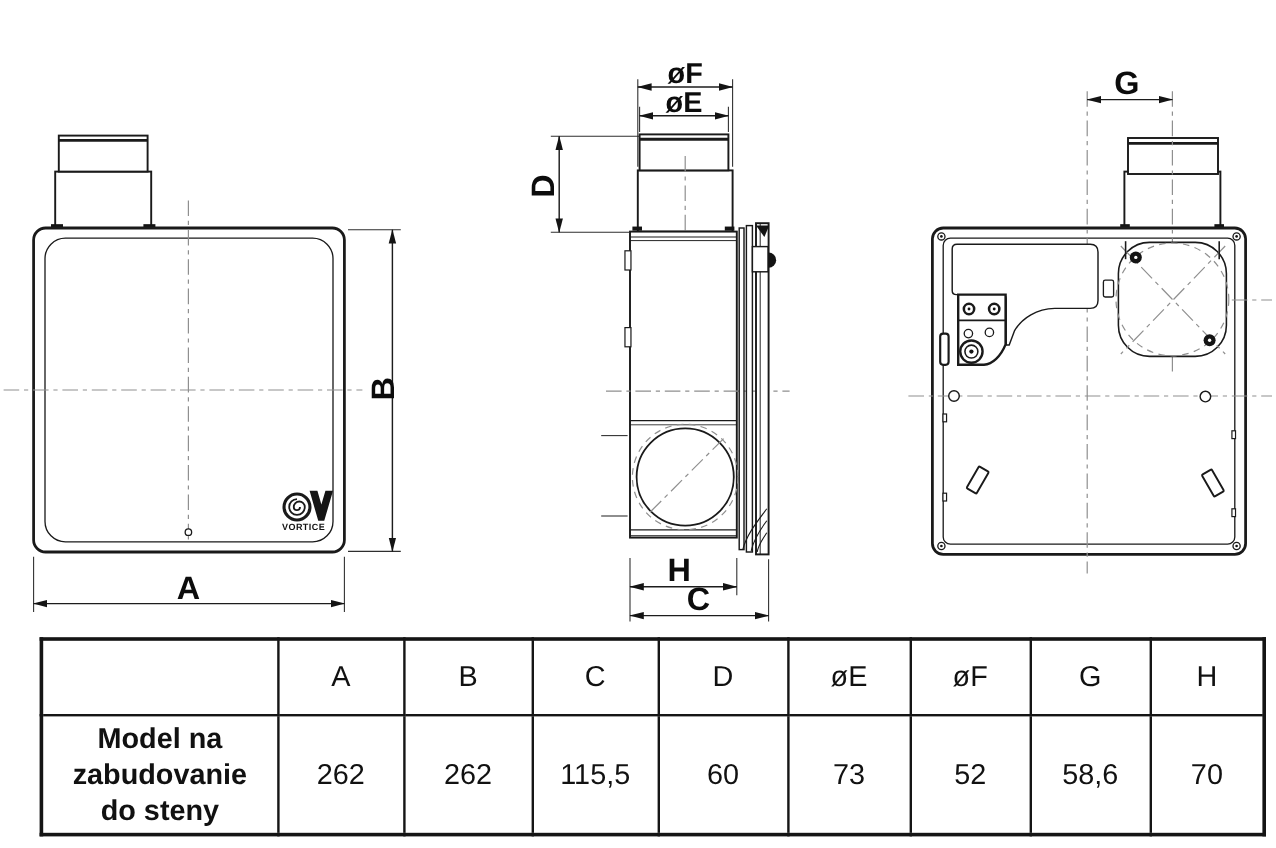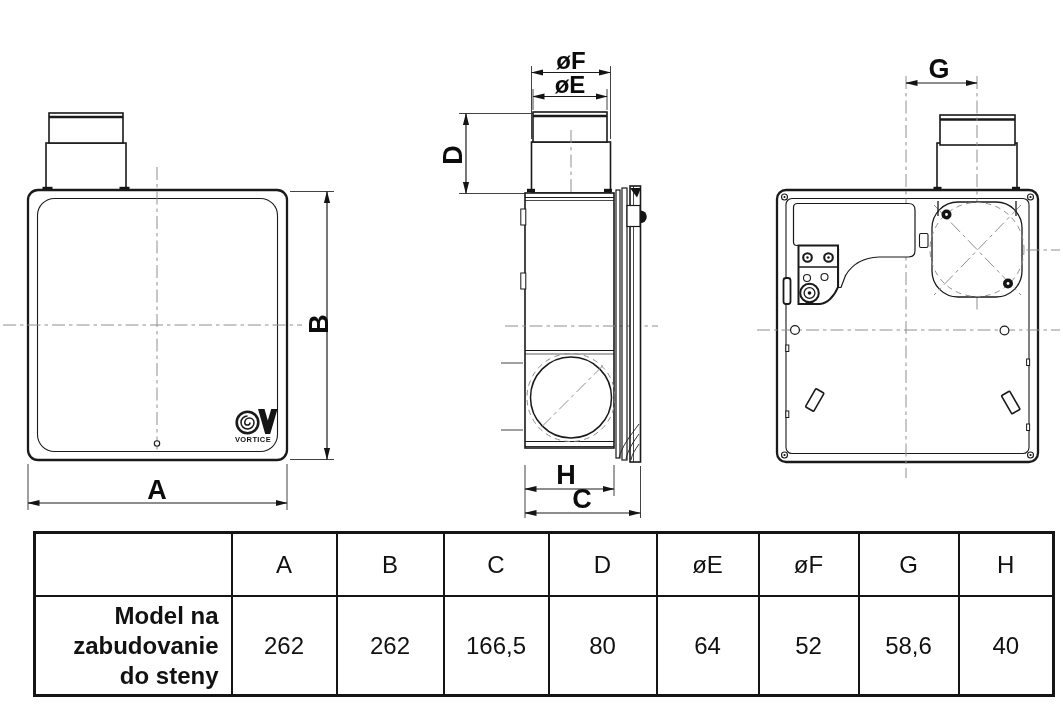--- a/index.html
+++ b/index.html
@@ -17,21 +17,21 @@
   .lbl-sm{font:700 24px "Liberation Sans",sans-serif;fill:#0c0c0c;}
   .dk{fill:#141414;stroke:none;}
   .logo-txt{font:700 7.5px "Liberation Sans",sans-serif;fill:#111;letter-spacing:.4px;}
   
   #dims-table{position:absolute;left:33px;top:531px;border-collapse:collapse;table-layout:fixed;
               background:#fff;border:3px solid #151515;}
   #dims-table td{border:2px solid #151515;text-align:center;vertical-align:middle;
                  font:24px "Liberation Sans",sans-serif;color:#111;padding:0;}
   #dims-table tr.hdr td{height:61px;}
   #dims-table tr.data td{height:97px;}
-  #dims-table td.rowlabel{font-weight:700;line-height:1.25;padding:0 12px;text-align:right;}
+  #dims-table td.rowlabel{font-weight:700;line-height:1.25;padding:0 12px;}
 </style>
 </head>
 <body>
 
 <div id="page">
 
 <svg id="drawing" width="1063" height="530" viewBox="0 0 1063 530" xmlns="http://www.w3.org/2000/svg">
   <defs>
     <marker id="arr" viewBox="0 0 12 9" refX="11.5" refY="4.5" markerWidth="12" markerHeight="9" markerUnits="userSpaceOnUse" orient="auto-start-reverse">
       <path d="M0,1.4 L12,4.5 L0,7.6 Z" fill="#141414"></path>
@@ -265,23 +265,23 @@
     <td>D</td>
     <td>øE</td>
     <td>øF</td>
     <td>G</td>
     <td>H</td>
   </tr>
   <tr class="data">
     <td class="rowlabel">Model na zabudovanie do steny</td>
     <td>262</td>
     <td>262</td>
-    <td>166,5</td>
-    <td>80</td>
-    <td>64</td>
+    <td>115,5</td>
+    <td>60</td>
+    <td>73</td>
     <td>52</td>
     <td>58,6</td>
-    <td>40</td>
+    <td>70</td>
   </tr>
 </tbody>
     </table>
 
 </div>
 
 </body></html>

